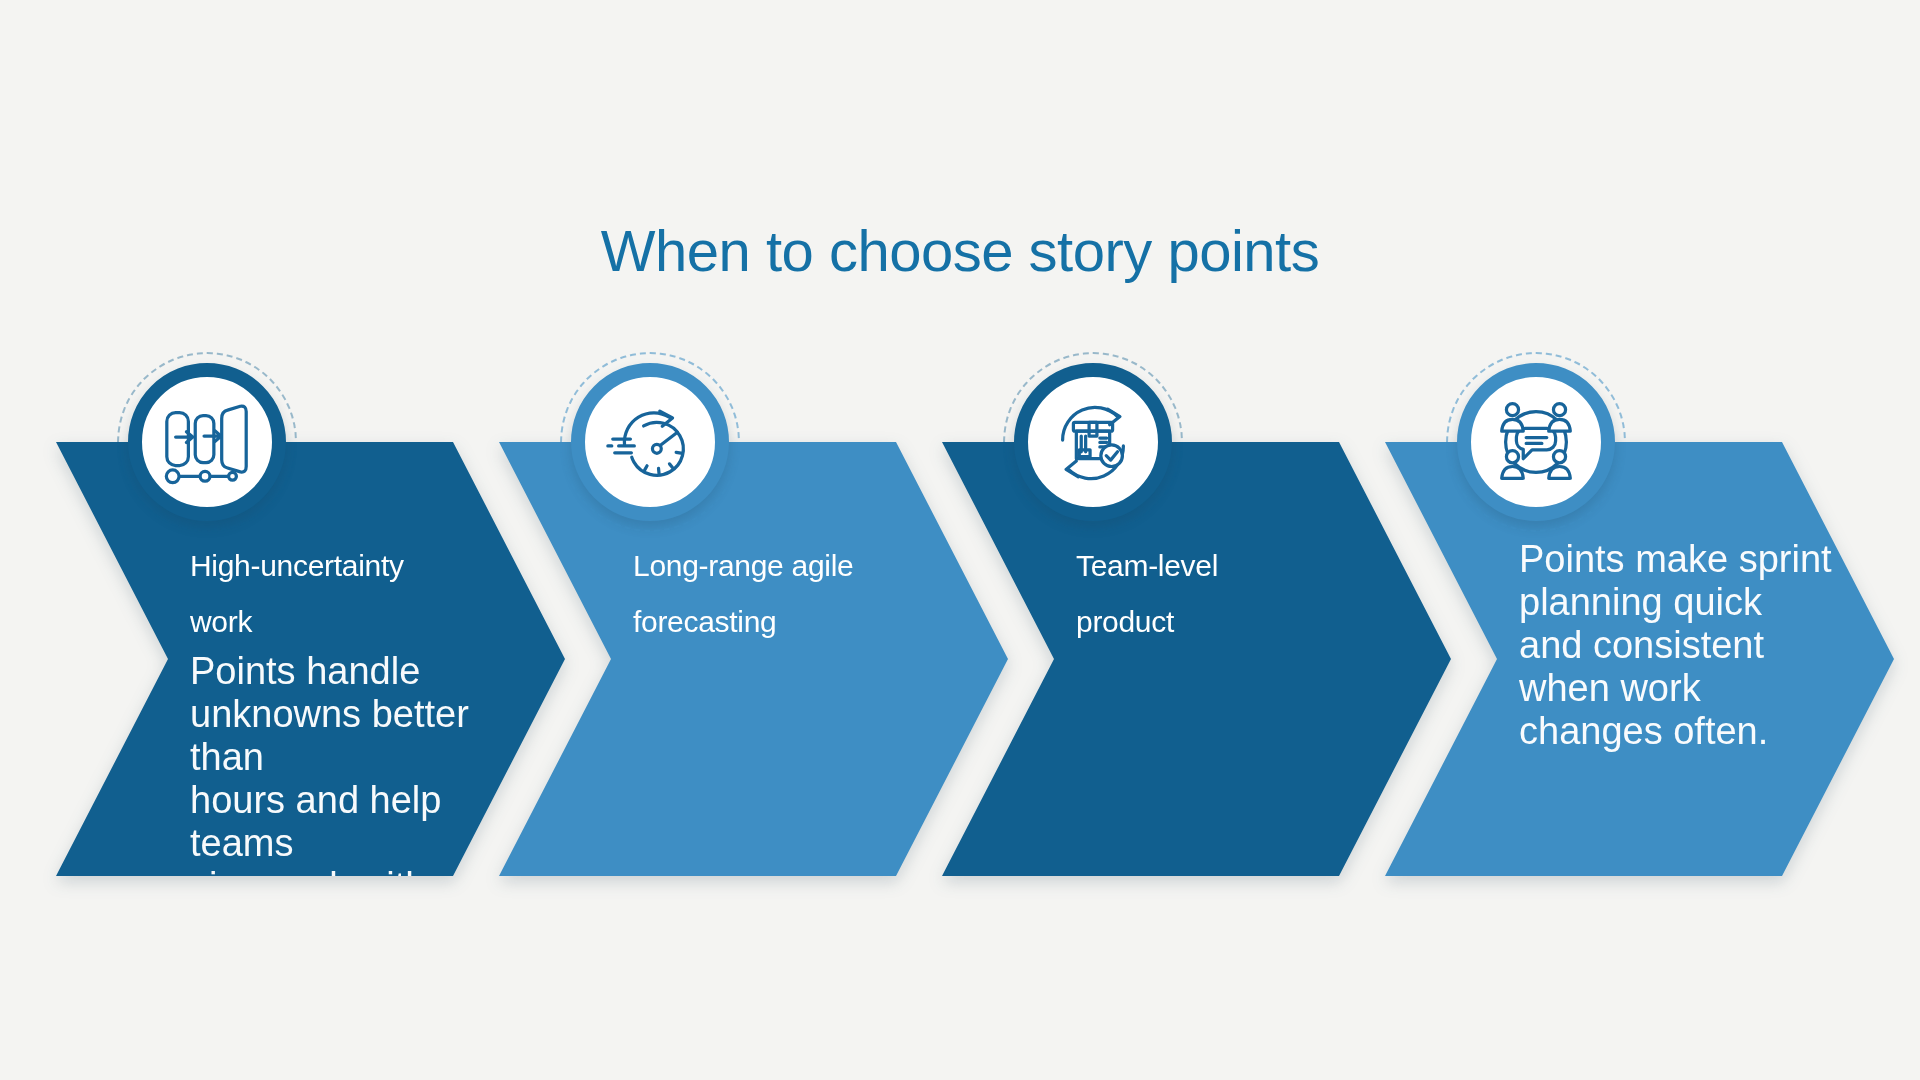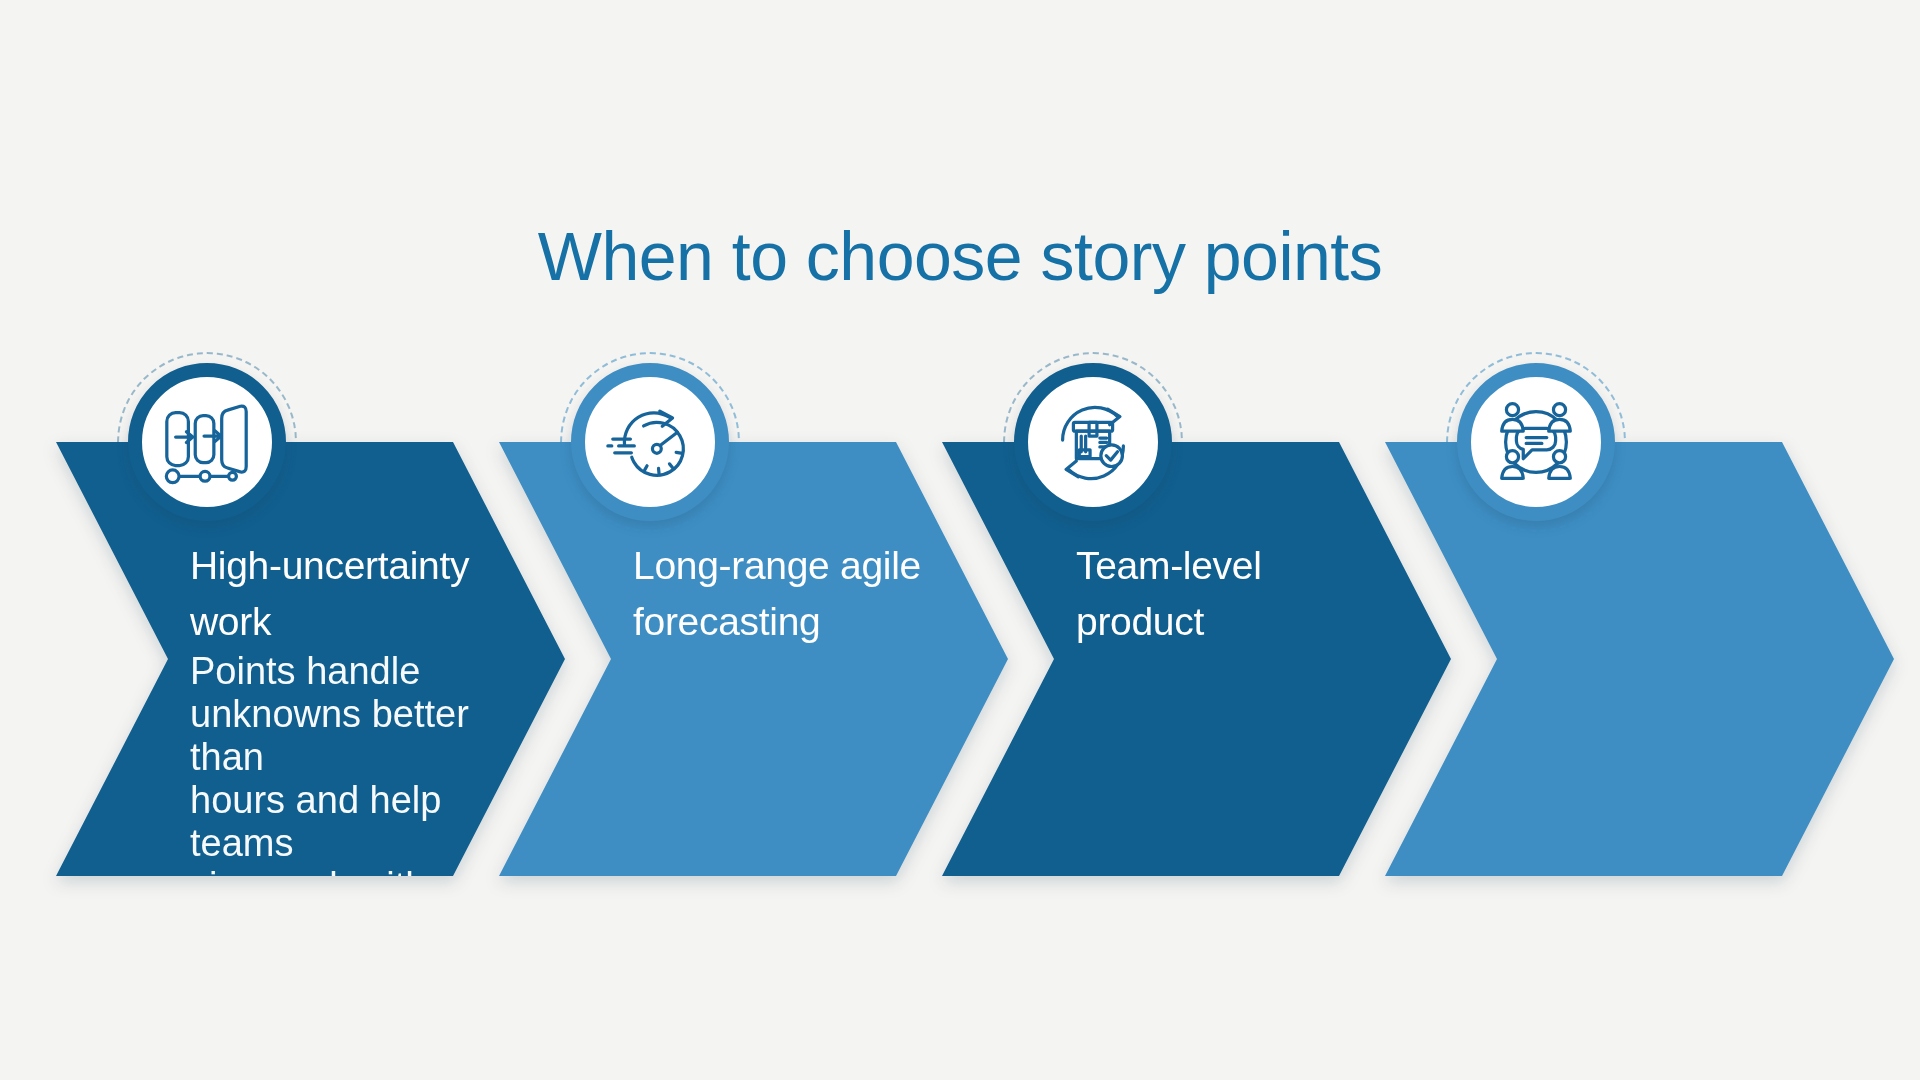--- a/index.html
+++ b/index.html
@@ -9,41 +9,41 @@
     --stroke:#17649a;
     --bg:#f4f4f2;
   }
   *{margin:0;padding:0;box-sizing:border-box;}
   html,body{width:1920px;height:1080px;overflow:hidden;}
   body{background:var(--bg);font-family:"Liberation Sans",sans-serif;position:relative;}
 
   .main-title{
     position:absolute;top:222px;left:0;right:0;
     text-align:center;
-    font-size:68px;font-weight:400;letter-spacing:-0.5px;
+    font-size:58px;font-weight:400;letter-spacing:-0.5px;
     color:var(--title);line-height:1;
   }
 
   .step{position:absolute;top:0;width:509px;height:980px;}
   .s1{left:56px}.s2{left:499px}.s3{left:942px}.s4{left:1385px}
 
   .chev-wrap{
     position:absolute;top:442px;left:0;width:509px;height:434px;
     filter:drop-shadow(0 6px 8px rgba(30,60,85,0.18));
   }
   .chev{
     width:509px;height:434px;
     clip-path:polygon(0px 0px,397px 0px,509px 217px,397px 434px,0px 434px,112px 217px);
   }
   .s1 .chev,.s3 .chev{background:var(--dark);}
   .s2 .chev,.s4 .chev{background:var(--light);}
 
   .card-text{position:absolute;left:134px;top:96px;width:360px;color:#ffffff;}
   .card-text h3{
-    font-size:39px;font-weight:400;line-height:56px;
+    font-size:30px;font-weight:400;line-height:56px;
     white-space:pre-line;letter-spacing:-0.3px;
   }
   .card-text p{
     font-size:38px;font-weight:400;line-height:43px;
     white-space:pre-line;color:rgba(255,255,255,0.97);
   }
 
   .badge{
     position:absolute;top:363px;left:72px;
     width:158px;height:158px;border-radius:50%;
@@ -142,20 +142,25 @@
       <circle class="icon-fill-white" cx="69" cy="64" r="11"></circle>
       <path class="icon-stroke" d="M63.5 64 L68 68.5 L75 60"></path>
     </svg>
   </div>
 </div>
 
 <div class="step s4">
   <div class="chev-wrap">
     <div class="chev">
       <div class="card-text">
+        <p>Points make sprint
+planning quick
+and consistent
+when work
+changes often.</p>
       </div>
     </div>
   </div>
   <div class="badge">
     <svg viewBox="0 0 100 100">
       <defs>
         <g id="person">
           <circle class="icon-fill-white" cx="0" cy="-14" r="6.2"></circle>
           <path class="icon-fill-white" d="M-11 8 Q-10 -4 0 -4 Q10 -4 11 8 Z"></path>
         </g>

